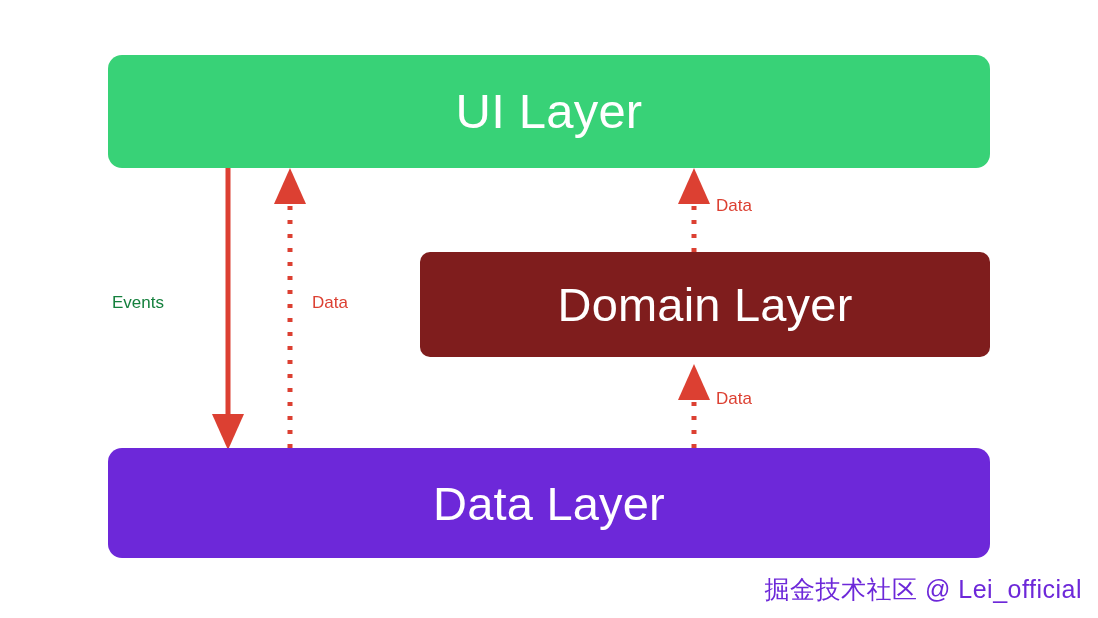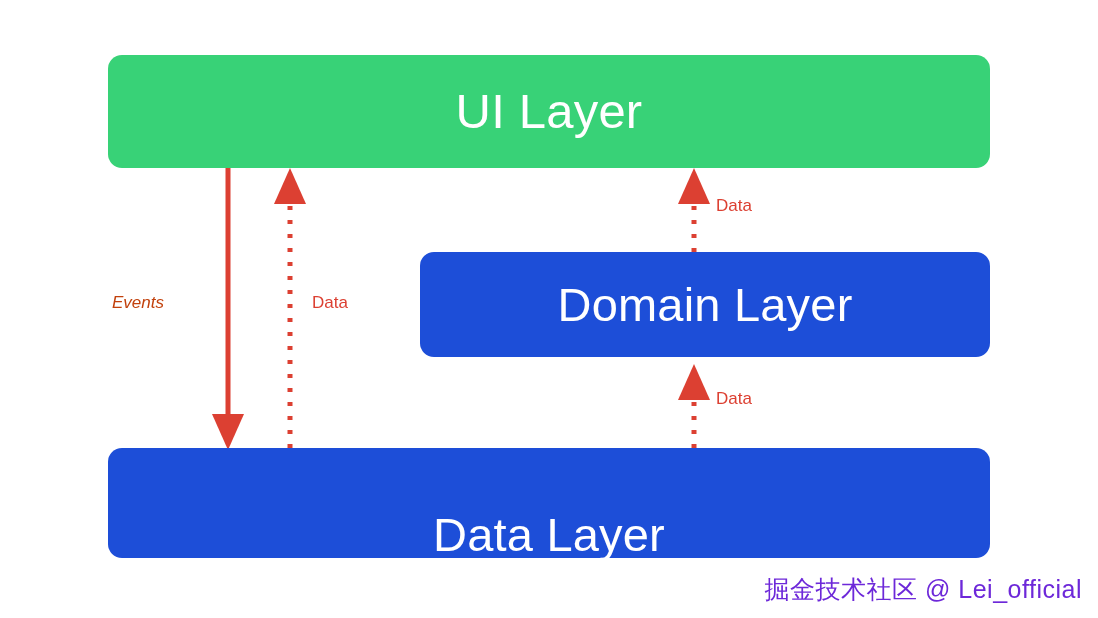--- a/index.html
+++ b/index.html
@@ -122,29 +122,29 @@
     <g>
       <line x1="694" y1="448" x2="694" y2="394" stroke="#dc4032" stroke-width="5" stroke-dasharray="4 10" stroke-linecap="butt"></line>
       <polygon points="694,364 678,400 710,400" fill="#dc4032"></polygon>
     </g>
   </svg>
 
   <div class="layer-box" id="ui-layer-box" style="background:#38d277;">
     <span class="layer-label">UI Layer</span>
   </div>
 
-  <div class="layer-box" id="domain-layer-box" style="background:#1d4ed8;">
+  <div class="layer-box" id="domain-layer-box" style="background:#7f1d1d;border-radius:10px;">
     <span class="layer-label">Domain Layer</span>
   </div>
 
-  <div class="layer-box" id="data-layer-box" style="background:#1d4ed8;align-items:flex-end;">
+  <div class="layer-box" id="data-layer-box" style="background:#6d28d9;">
     <span class="layer-label">Data Layer</span>
   </div>
 
-  <span class="connector-label" id="events-label-ui-to-data" style="color:#c2410c;font-style:italic;">Events</span>
+  <span class="connector-label" id="events-label-ui-to-data" style="color:#15803d;">Events</span>
 
   <span class="connector-label" id="data-label-data-to-ui" style="color:#dc4032;">Data</span>
 
   <span class="connector-label" id="data-label-domain-to-ui" style="color:#dc4032;">Data</span>
 
   <span class="connector-label" id="data-label-data-to-domain" style="color:#dc4032;">Data</span>
 
   <div id="watermark">掘金技术社区 @ Lei_official</div>
 
 </div>

